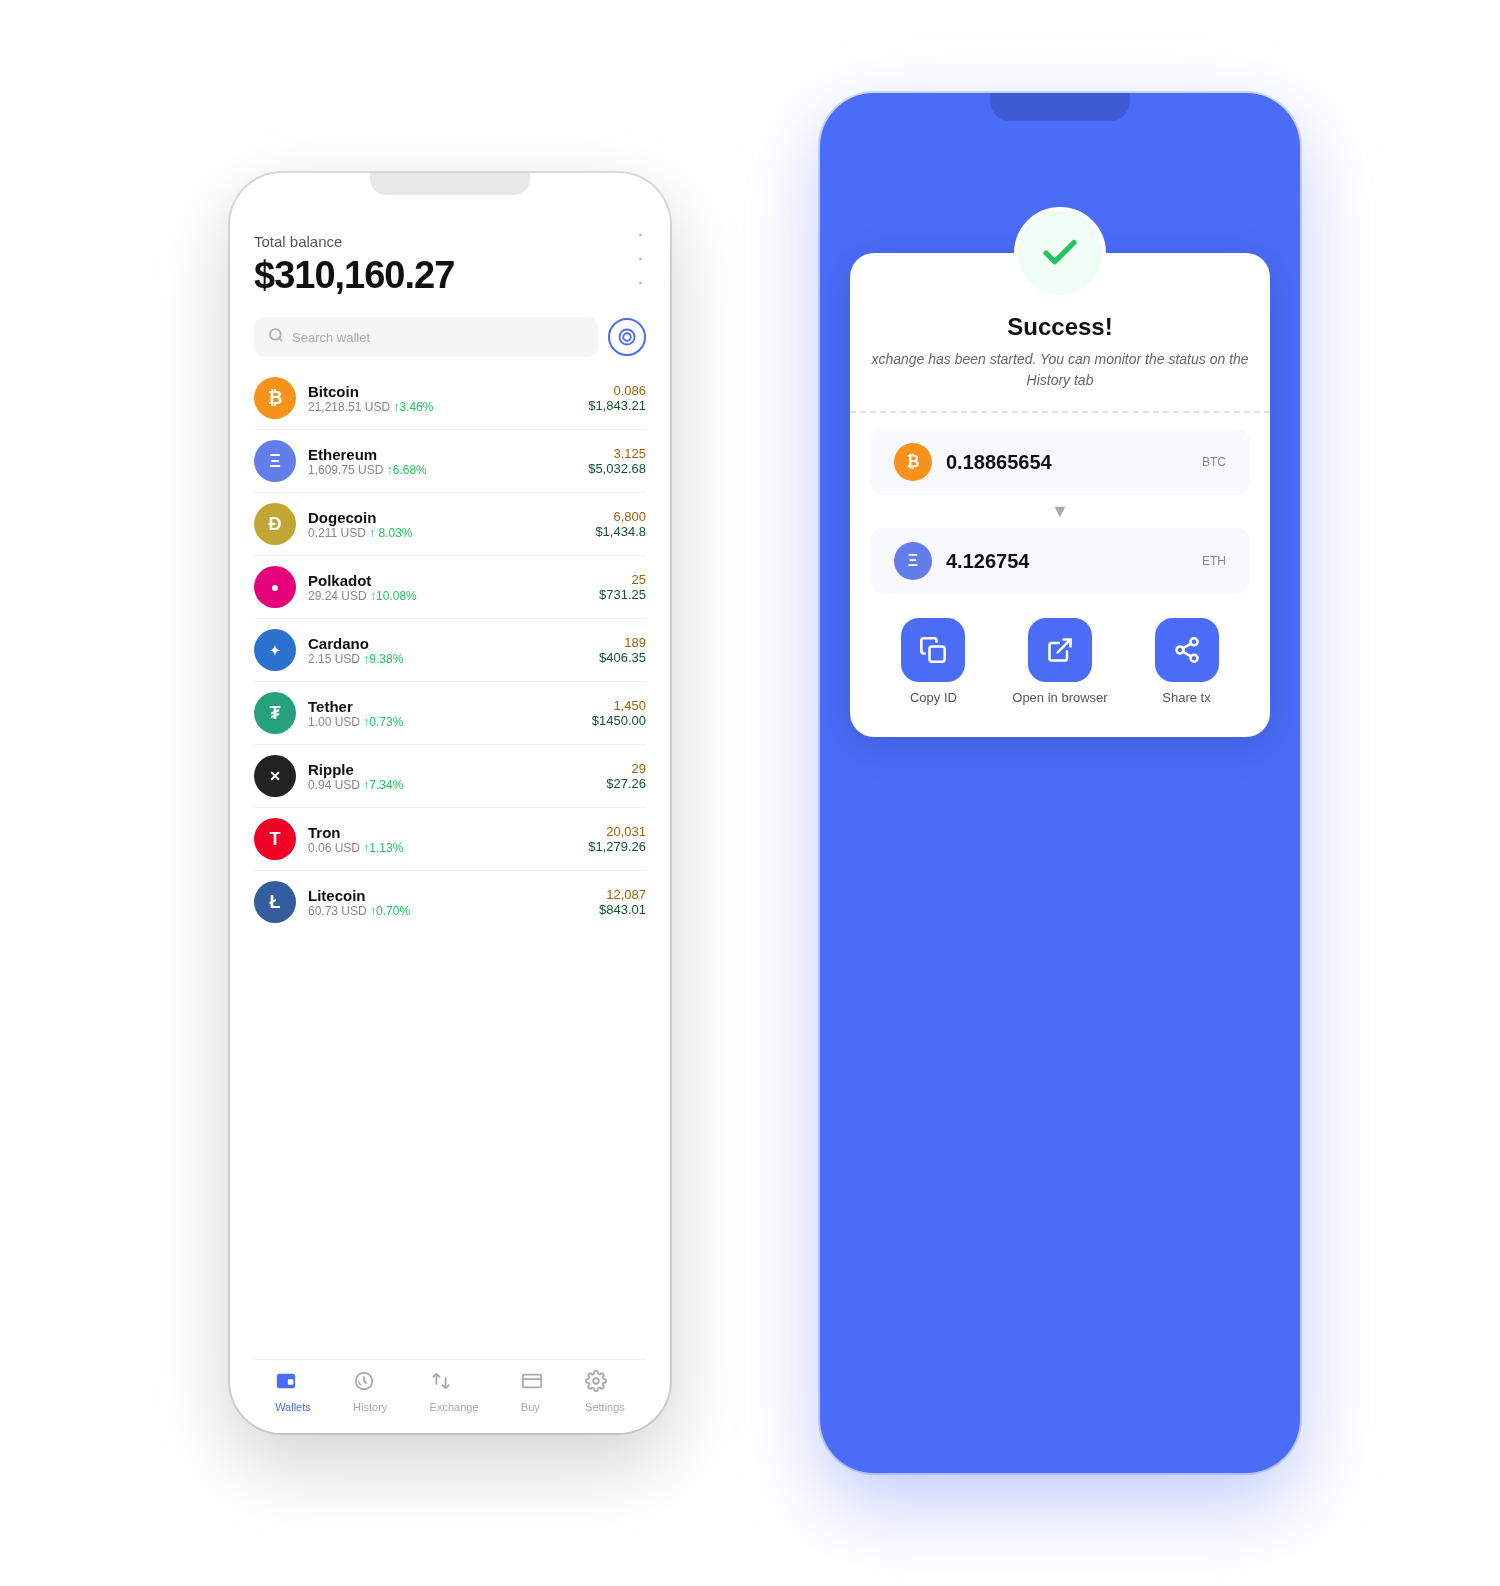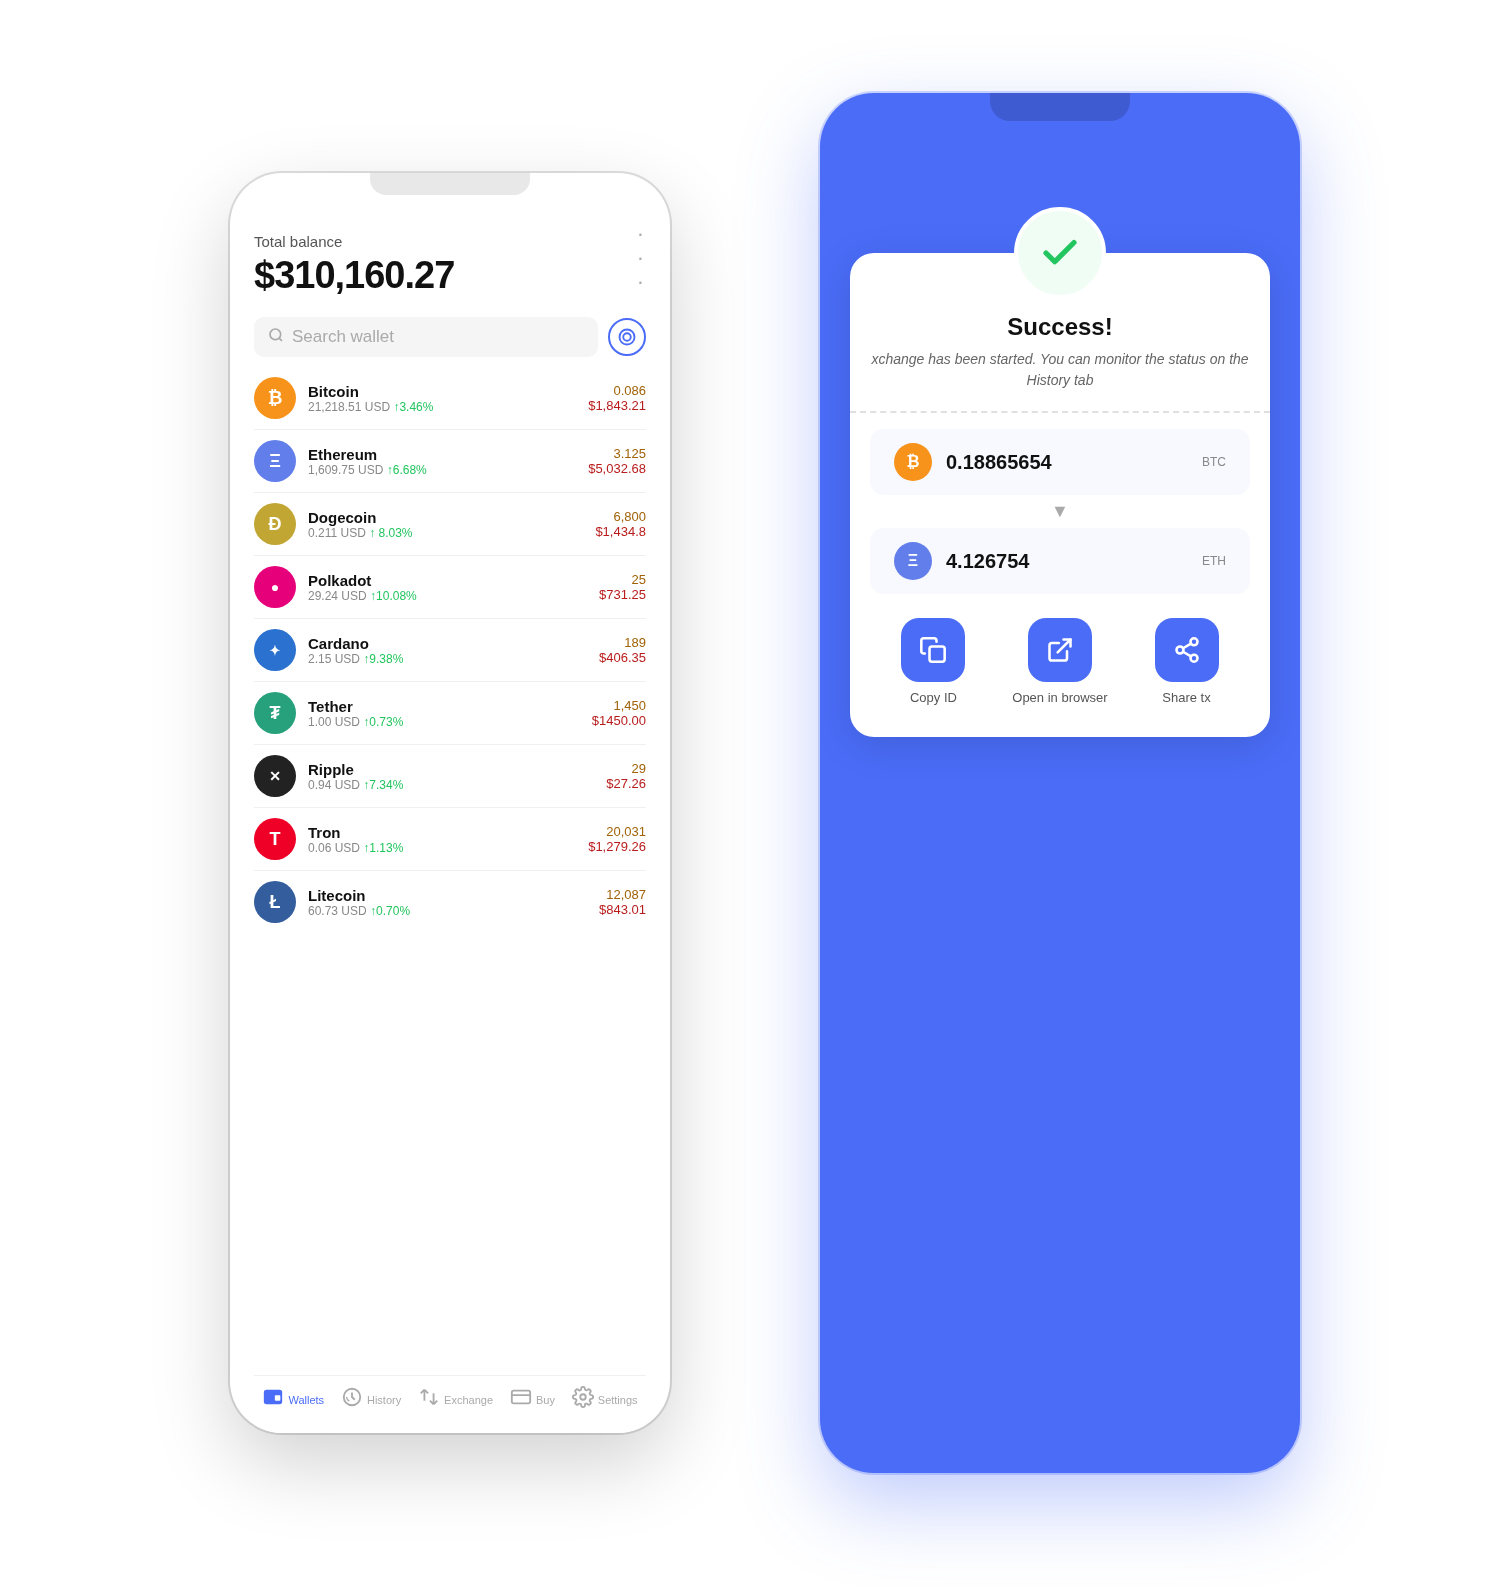--- a/index.html
+++ b/index.html
@@ -81,21 +81,21 @@
       display: flex;
       align-items: center;
       gap: 8px;
     }
     .search-icon-svg {
       color: #aaa;
       flex-shrink: 0;
     }
     .p1-search-placeholder {
       color: #aaa;
-      font-size: 17px;
+      font-size: 13px;
     }
     .p1-filter-btn {
       width: 38px;
       height: 38px;
       border-radius: 50%;
       border: 2px solid #4a6cf7;
       display: flex;
       align-items: center;
       justify-content: center;
       color: #4a6cf7;
@@ -134,35 +134,35 @@
       font-weight: bold;
       color: #fff;
       margin-right: 12px;
     }
     .coin-info { flex: 1; }
     .coin-name { font-size: 15px; font-weight: 600; color: #111; }
     .coin-usd { font-size: 12px; color: #888; }
     .coin-change-up { color: #22c55e; font-size: 12px; font-weight: 500; }
     .coin-amounts { text-align: right; }
     .coin-qty { font-size: 13px; color: #a16207; }
-    .coin-val { font-size: 13px; color: #b91c1c; font-weight: 500; }
+    .coin-val { font-size: 13px; color: #14532d; font-weight: 500; }
 
     
     .p1-nav {
       display: flex;
       justify-content: space-around;
       align-items: center;
       padding: 10px 0 20px;
       border-top: 1px solid #f0f0f0;
       background: #fff;
     }
     .nav-item {
       display: flex;
-      flex-direction: row;
-      align-items: center;
+      flex-direction: column;
+      align-items: flex-start;
       gap: 4px;
       font-size: 11px;
       color: #aaa;
       cursor: pointer;
     }
     .nav-item.active { color: #4a6cf7; }
     .nav-icon { font-size: 20px; }
 
     
     .phone2 {

